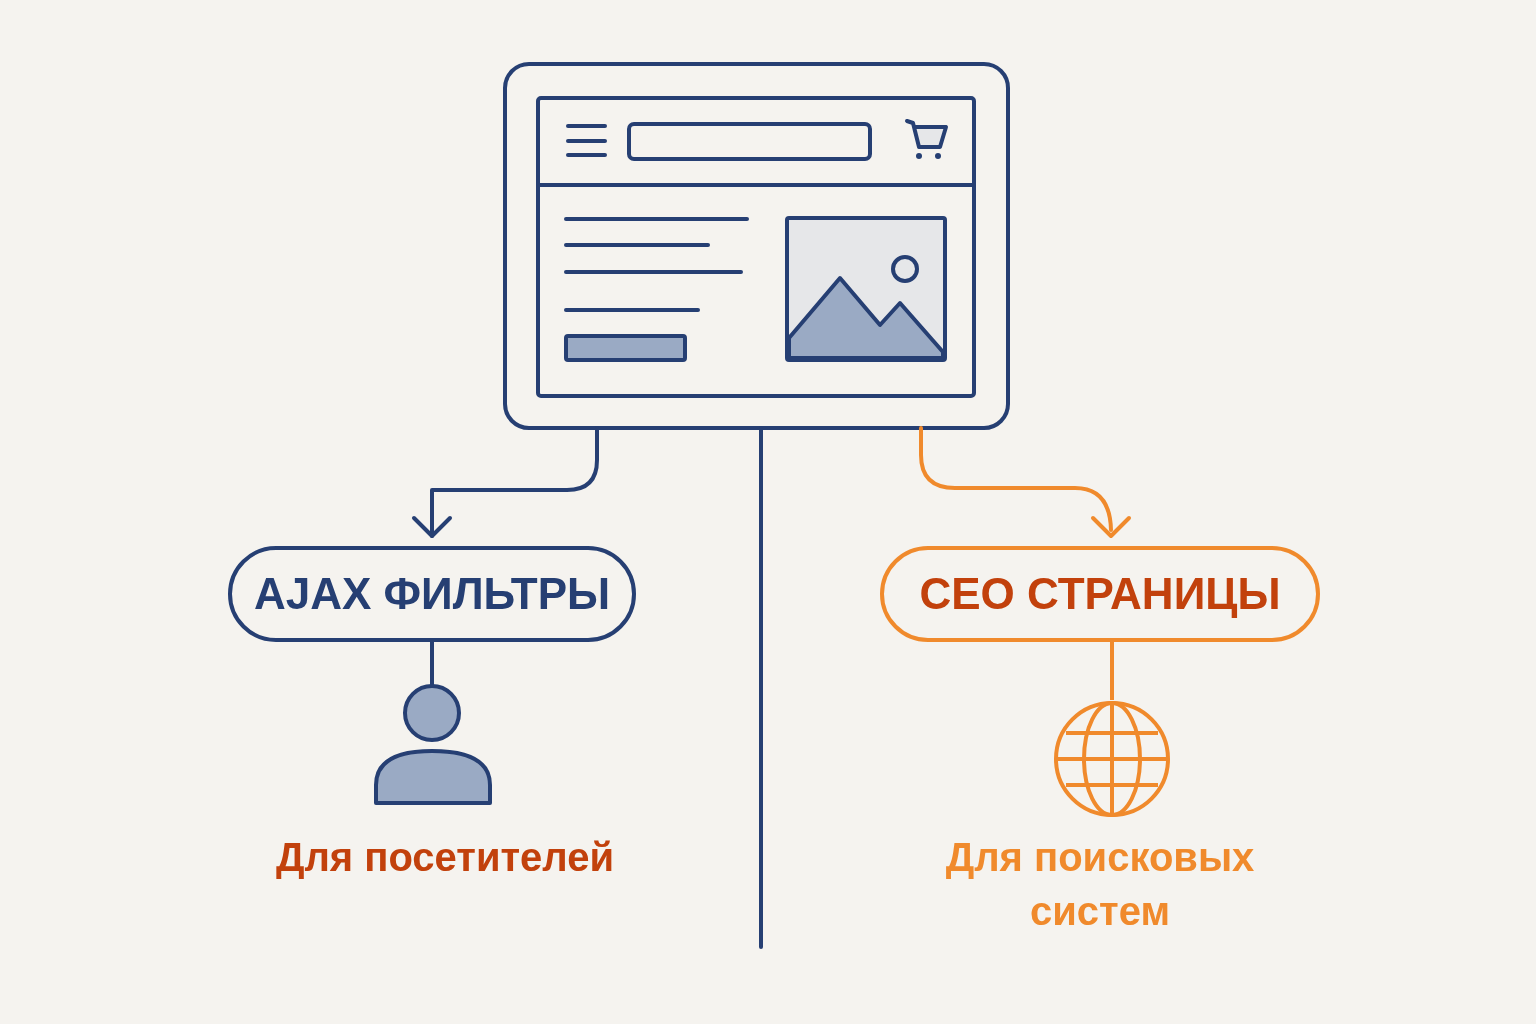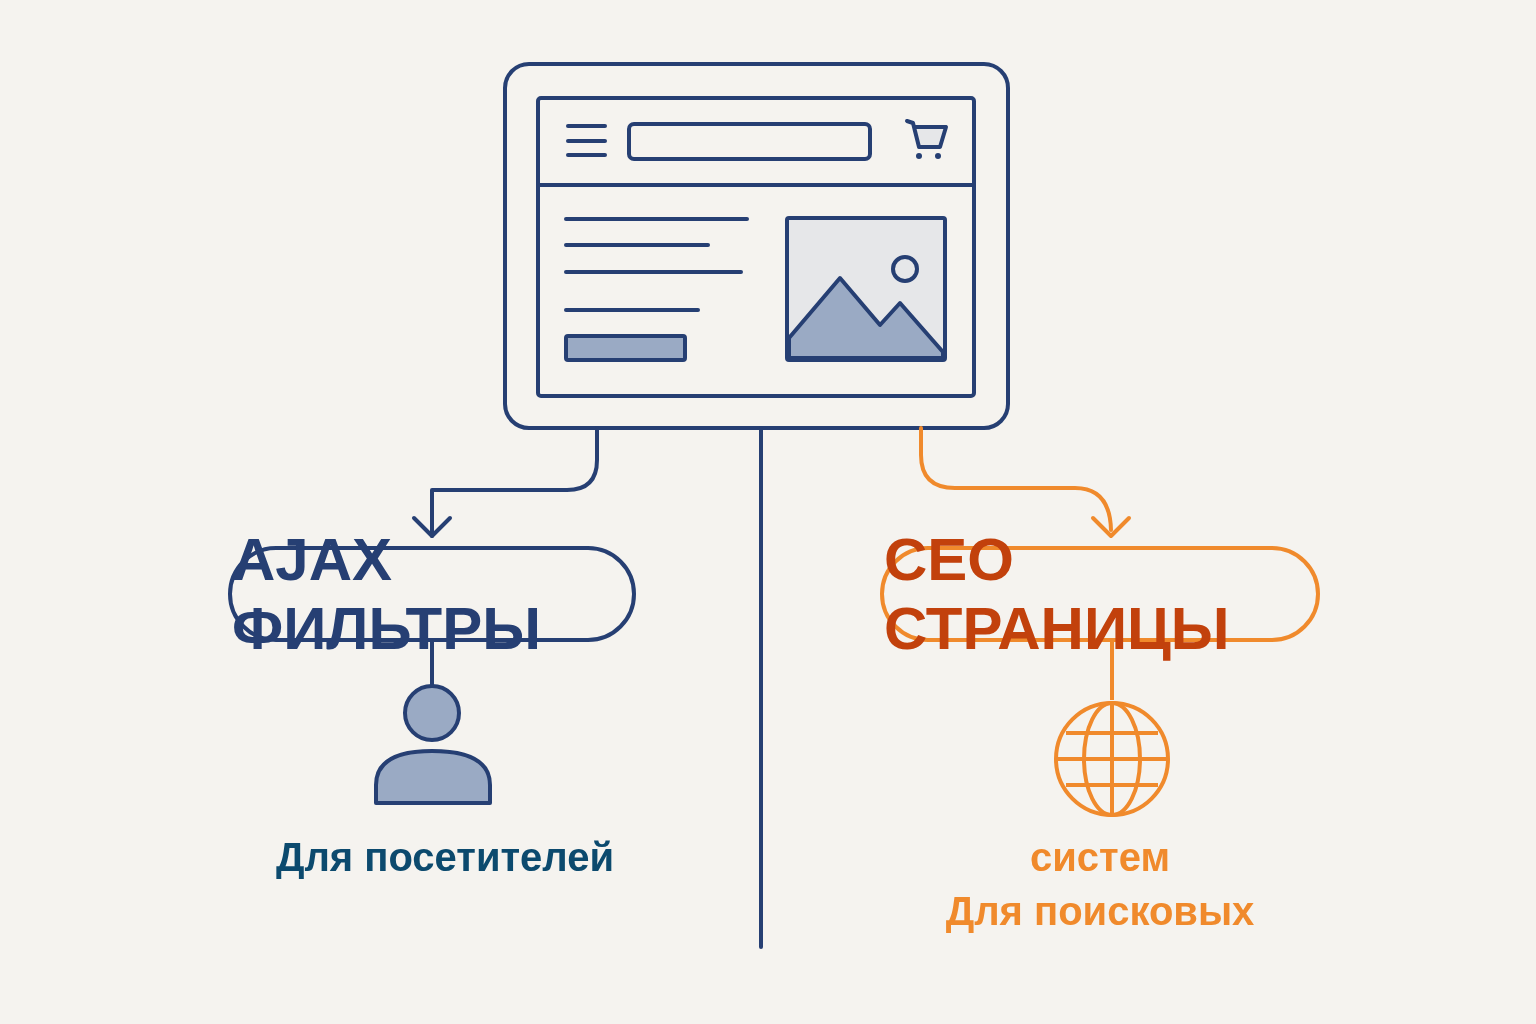--- a/index.html
+++ b/index.html
@@ -10,30 +10,30 @@
       font-family: "Liberation Sans", "DejaVu Sans", sans-serif;
     }
     svg.diagram { position: absolute; left: 0; top: 0; }
     .pill {
       position: absolute;
       height: 96px;
       border: 4px solid;
       border-radius: 48px;
       box-sizing: border-box;
       display: flex; align-items: center; justify-content: center;
-      font-weight: bold; font-size: 60px; letter-spacing: 0px;
+      font-weight: bold; font-size: 44px; letter-spacing: 0px;
       background: #f5f3ef;
     }
     .pill.left { left: 228px; top: 546px; width: 408px; color: #263f73; border-color: #263f73; }
     .pill.right { left: 880px; top: 546px; width: 440px; color: #c2410c; border-color: #f08a2c; }
     .caption {
       position: absolute; font-weight: bold; font-size: 40px; text-align: center;
       line-height: 54px;
     }
-    .caption.left { left: 230px; top: 830px; width: 430px; color: #0c4a6e; }
+    .caption.left { left: 230px; top: 830px; width: 430px; color: #c2410c; }
     .caption.right { left: 900px; top: 830px; width: 400px; color: #f08a2c; }
   </style>
 </head>
 <body>
 
 <svg class="diagram" width="1536" height="1024" viewBox="0 0 1536 1024" xmlns="http://www.w3.org/2000/svg">
 
   <rect x="505" y="64" width="503" height="364" rx="24" fill="#f5f3ef" stroke="#263f73" stroke-width="4"></rect>
 
   <rect x="538" y="98" width="436" height="298" rx="3" fill="#f5f3ef" stroke="#263f73" stroke-width="4"></rect>
@@ -101,15 +101,15 @@
 
 <div class="pill left">
   <span>AJAX ФИЛЬТРЫ</span>
 </div>
 <div class="pill right">
   <span>СЕО СТРАНИЦЫ</span>
 </div>
 
 <div class="caption left">Для посетителей</div>
 <div class="caption right">
+  <div>Для поисковых</div>
   <div>систем</div>
-  <div>Для поисковых</div>
 </div>
 
 </body></html>

